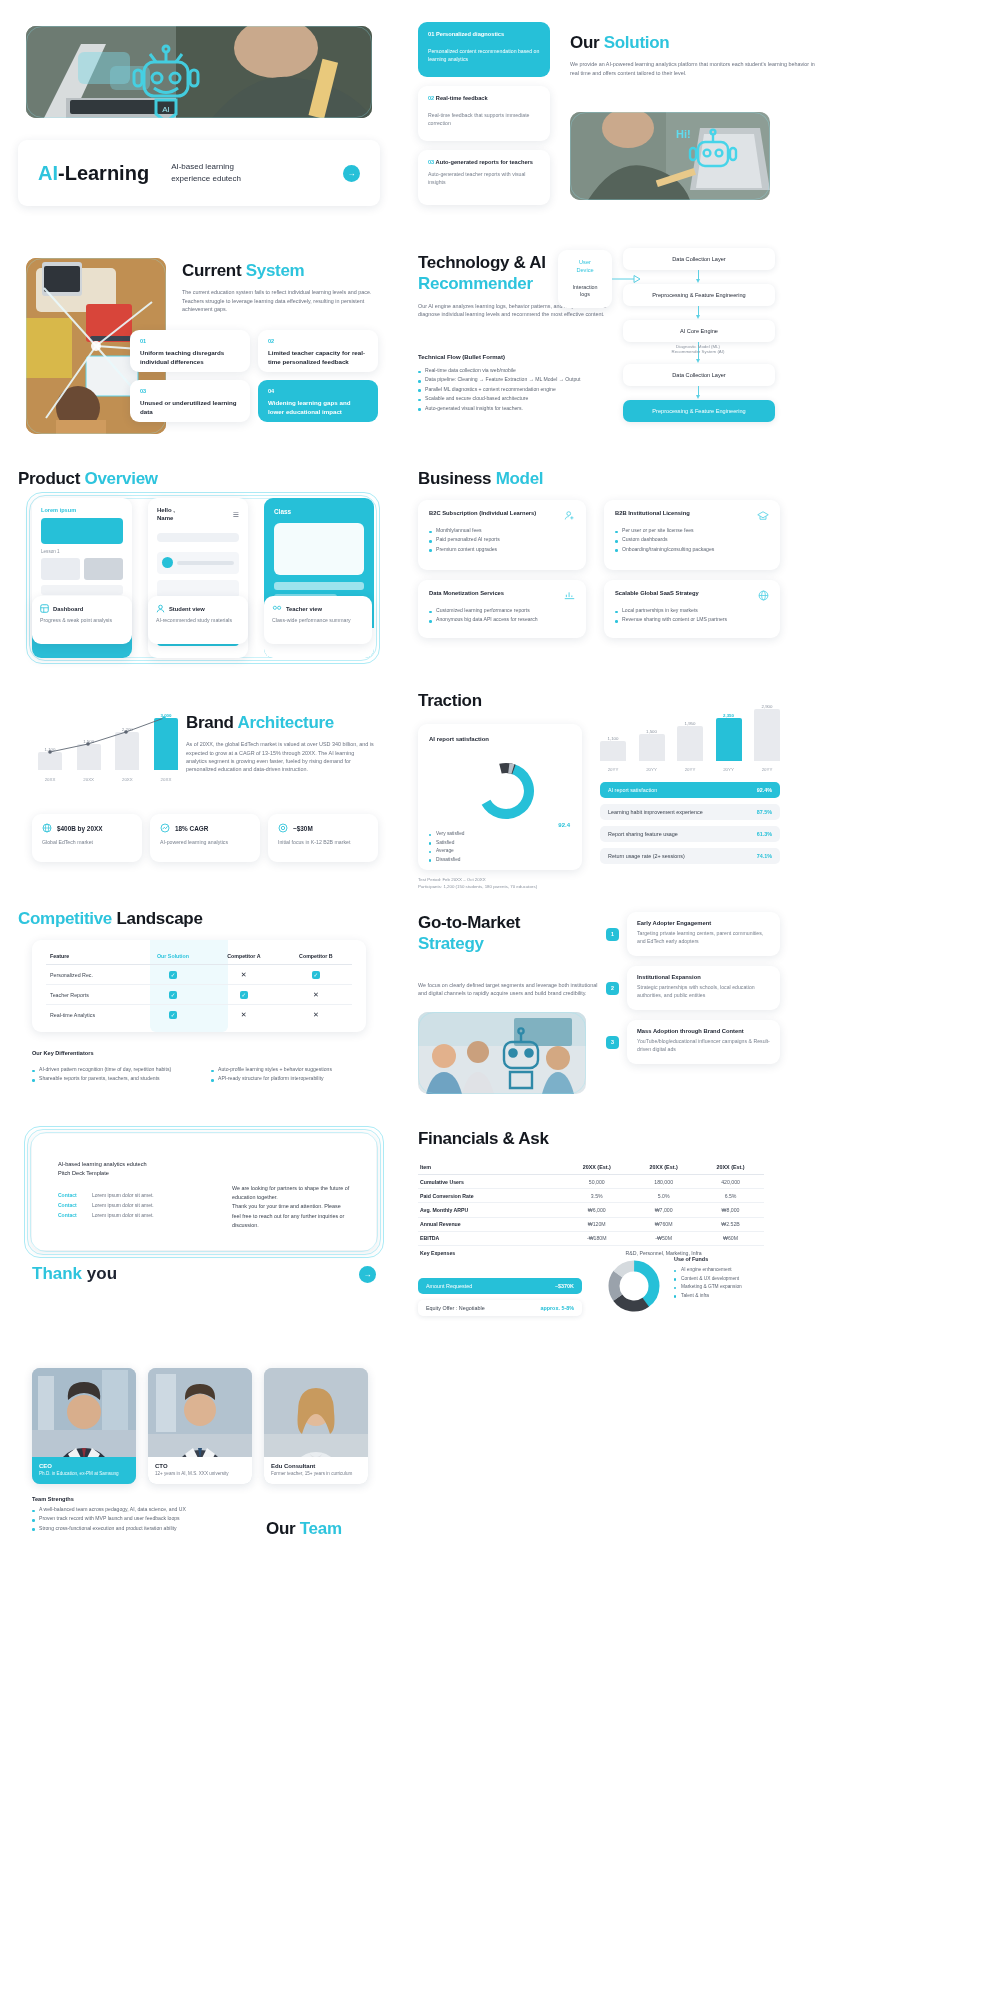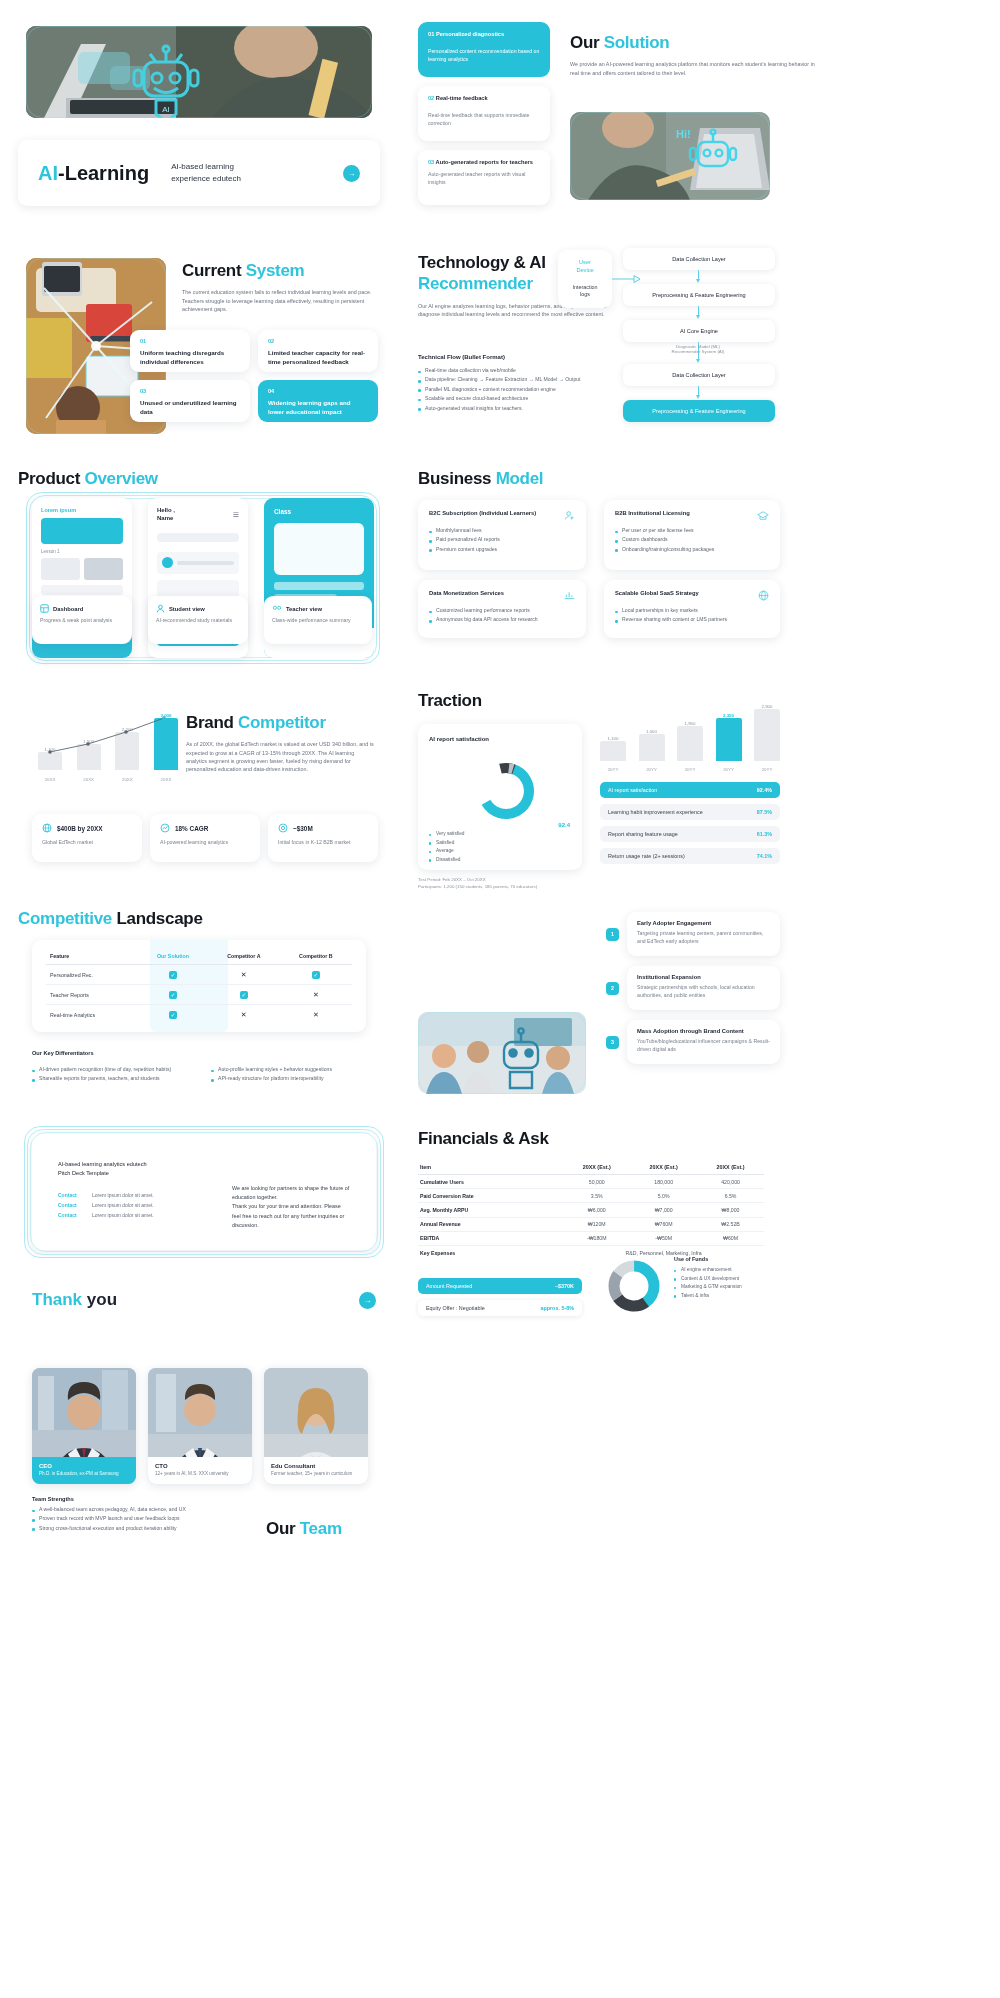--- a/index.html
+++ b/index.html
@@ -495,21 +495,21 @@
       <div style="position:absolute;left:0;bottom:0;width:140px;display:flex;justify-content:space-between;">
         <div class="axlbl" style="width:24px;">20XX</div>
         <div class="axlbl" style="width:24px;">20XX</div>
         <div class="axlbl" style="width:24px;">20XX</div>
         <div class="axlbl" style="width:24px;">20XX</div>
       </div>
     </div>
 
     <div style="position:absolute;left:168px;top:22px;width:190px;">
       <h2 class="title">
-        <span>Brand </span><span class="hl">Competitor</span>
+        <span>Brand </span><span class="hl">Architecture</span>
       </h2>
       <div class="lead">As of 20XX, the global EdTech market is valued at over USD 340 billion, and is expected to grow at a CAGR of 13-15% through 20XX. The AI learning analytics segment is growing even faster, fueled by rising demand for personalized education and data-driven instruction.</div>
     </div>
 
     <div class="card" style="position:absolute;left:14px;top:124px;width:110px;height:48px;padding:9px 10px;">
       <div style="display:flex;align-items:center;gap:5px;">
         <svg width="10" height="10" viewBox="0 0 12 12">
             <circle cx="6" cy="6" r="4.8" fill="none" stroke="#26c0d8" stroke-width="1"></circle>
             <ellipse cx="6" cy="6" rx="2" ry="4.8" fill="none" stroke="#26c0d8" stroke-width=".8"></ellipse>
             <path d="M1.2 6h9.6" stroke="#26c0d8" stroke-width=".8"></path>
@@ -661,20 +661,26 @@
         </ul>
         <ul class="bul" style="flex:1;">
           <li>Auto-profile learning styles + behavior suggestions</li>
           <li>API-ready structure for platform interoperability</li>
         </ul>
       </div>
     </div>
   </div>
 
   <div class="sec" style="left:418px;top:908px;width:562px;height:200px;">
+    <div style="position:absolute;left:0;top:4px;width:180px;">
+      <h2 class="title">
+        <span>Go-to-Market</span><br><span class="hl">Strategy</span>
+      </h2>
+      <div class="lead" style="margin-top:26px;">We focus on clearly defined target segments and leverage both institutional and digital channels to rapidly acquire users and build brand credibility.</div>
+    </div>
 
     <div class="imgbox" style="position:absolute;left:0;top:104px;width:168px;height:82px;">
       <svg viewBox="0 0 168 82" class="ph" preserveAspectRatio="none">
         <rect width="168" height="82" fill="#dfe6ea"></rect>
         <rect x="0" y="0" width="168" height="34" fill="#cfe0e6"></rect>
         <rect x="96" y="6" width="58" height="28" rx="2" fill="#3f8aa0" opacity=".55"></rect>
         <circle cx="26" cy="44" r="12" fill="#e2b18c"></circle>
           <path d="M8 82q6-22 18-22t18 22z" fill="#6fa3c2"></path>
         <circle cx="60" cy="40" r="11" fill="#caa07d"></circle>
           <path d="M44 82q6-22 16-22t16 22z" fill="#e0e2e6"></path>
@@ -745,21 +751,21 @@
             <div class="contactrow">
               <span class="c">Contact</span><span class="t">Lorem ipsum dolor sit amet.</span>
             </div>
           </div>
         </div>
         <div style="flex:1;font-size:5.4px;line-height:1.7;color:#3c4450;white-space:pre-line;padding-top:24px;">We are looking for partners to shape the future of education together.
 Thank you for your time and attention. Please feel free to reach out for any further inquiries or discussion.</div>
       </div>
     </div>
 
-    <div style="position:absolute;left:14px;top:162px;display:flex;align-items:center;width:344px;text-align:right;">
+    <div style="position:absolute;left:14px;top:136px;display:flex;align-items:center;width:344px;text-align:right;">
       <div style="font-size:17px;font-weight:700;">
         <span class="hl" style="color:#2ec4dd">Thank </span><span>you</span>
       </div>
       <div class="arrowbtn" style="margin-left:auto;">
         <span>→</span>
       </div>
     </div>
   </div>
 
   <div class="sec" style="left:418px;top:1128px;width:562px;height:220px;">

